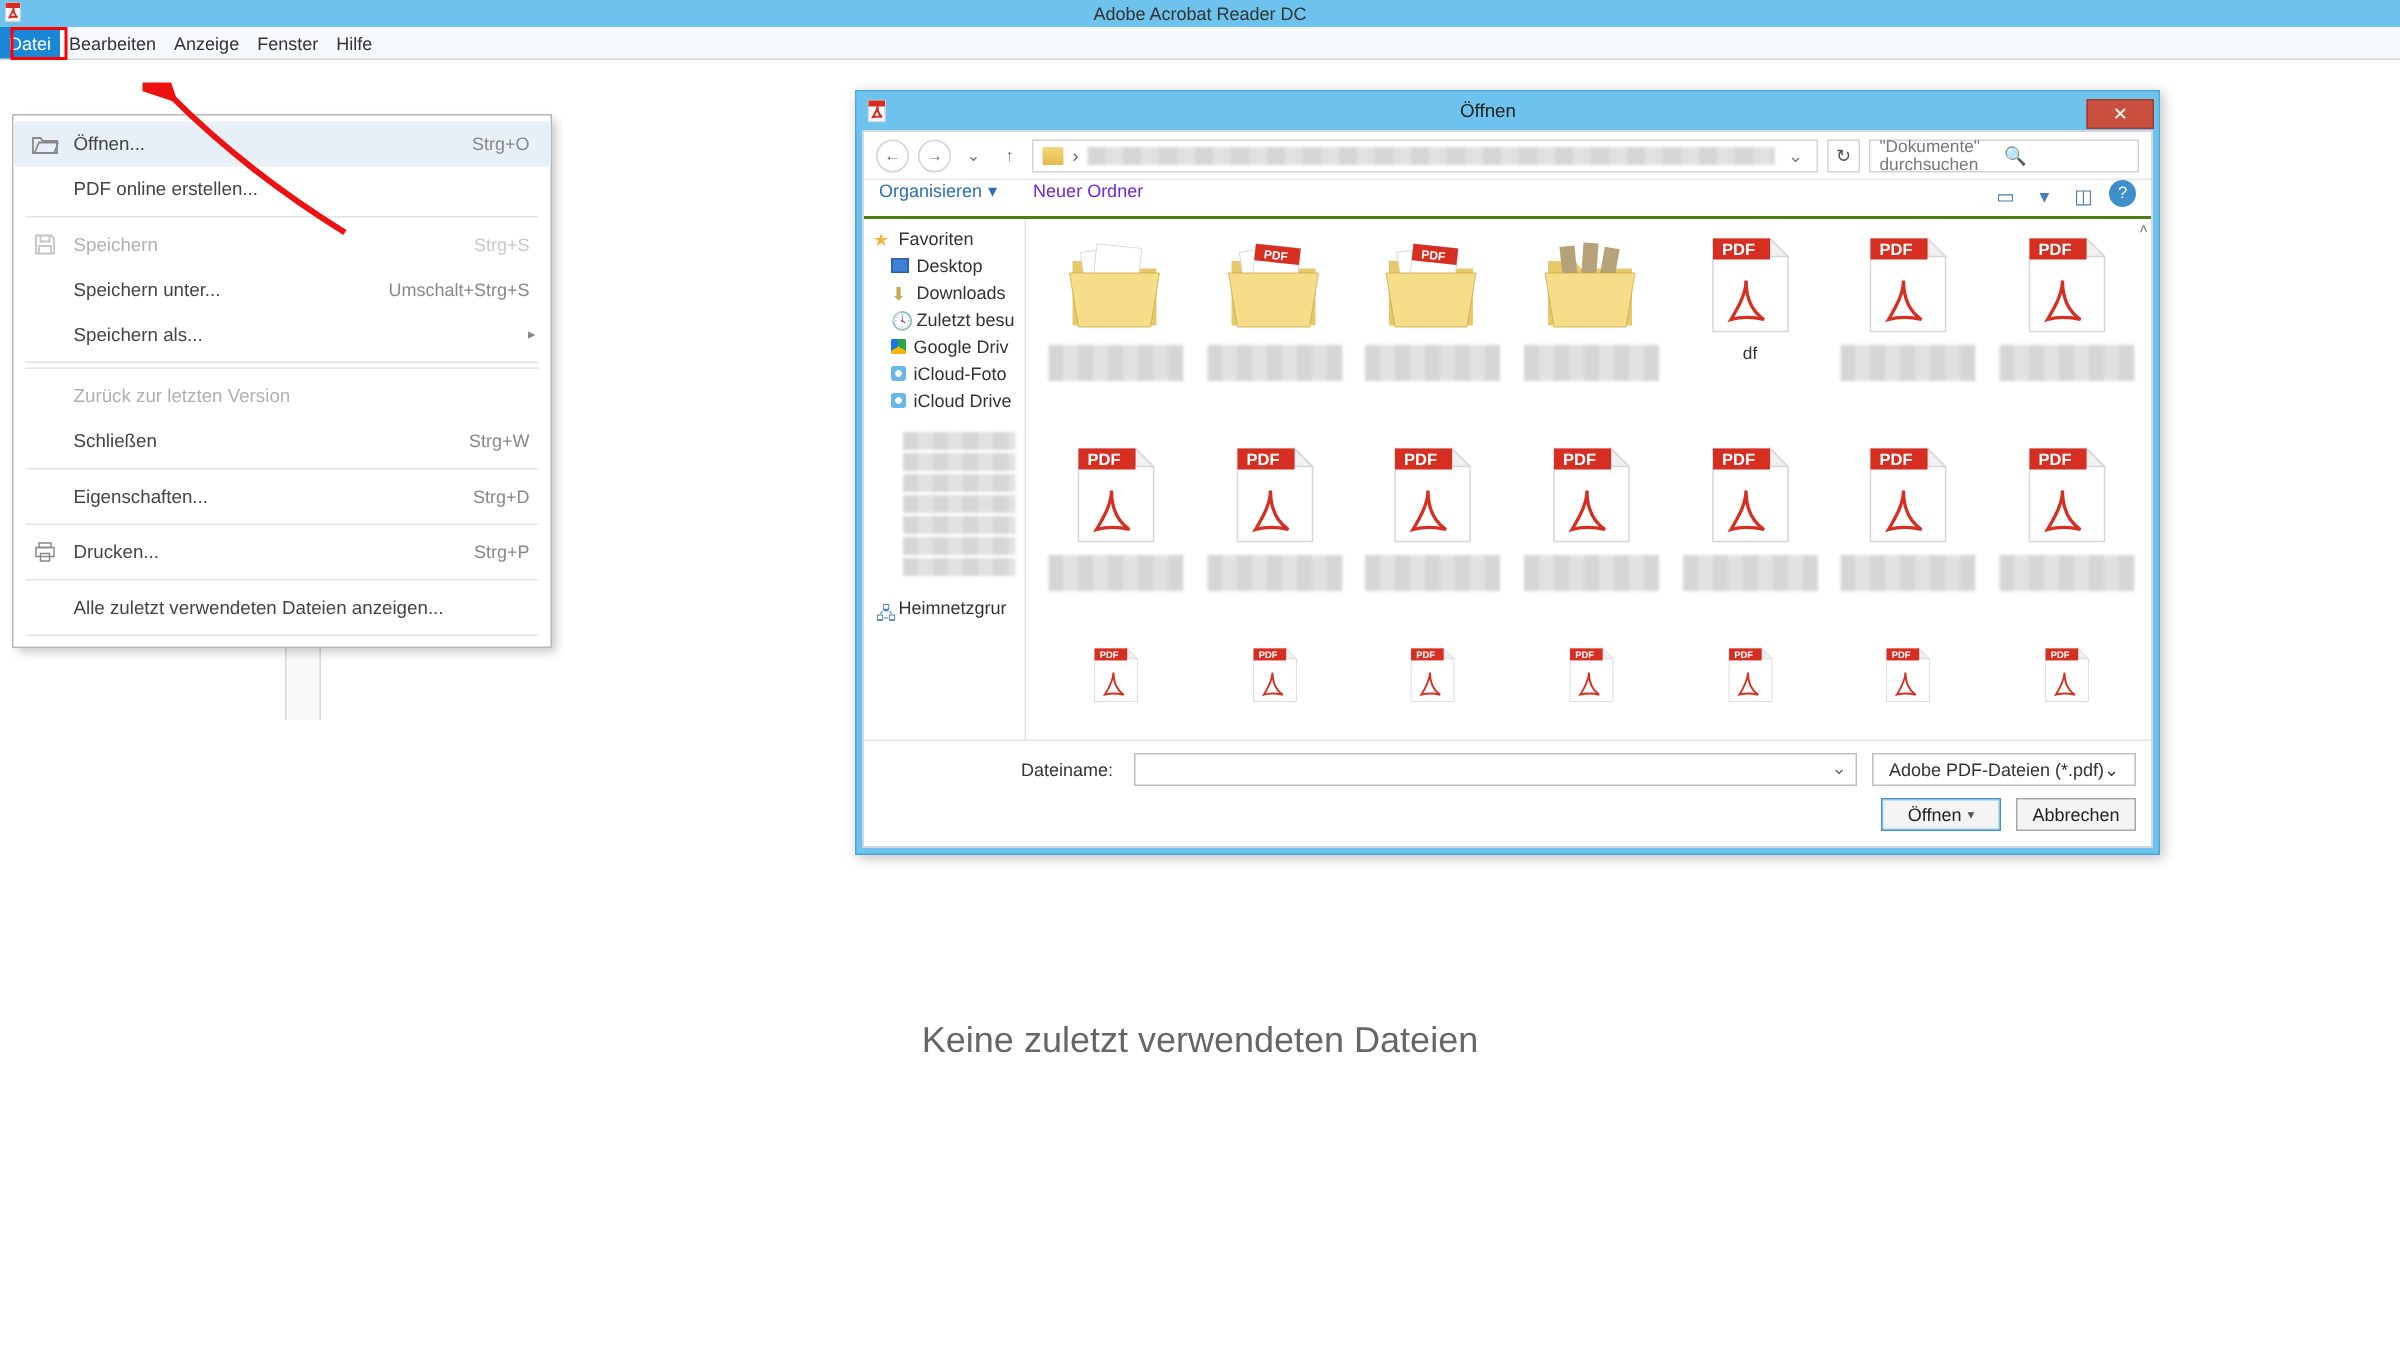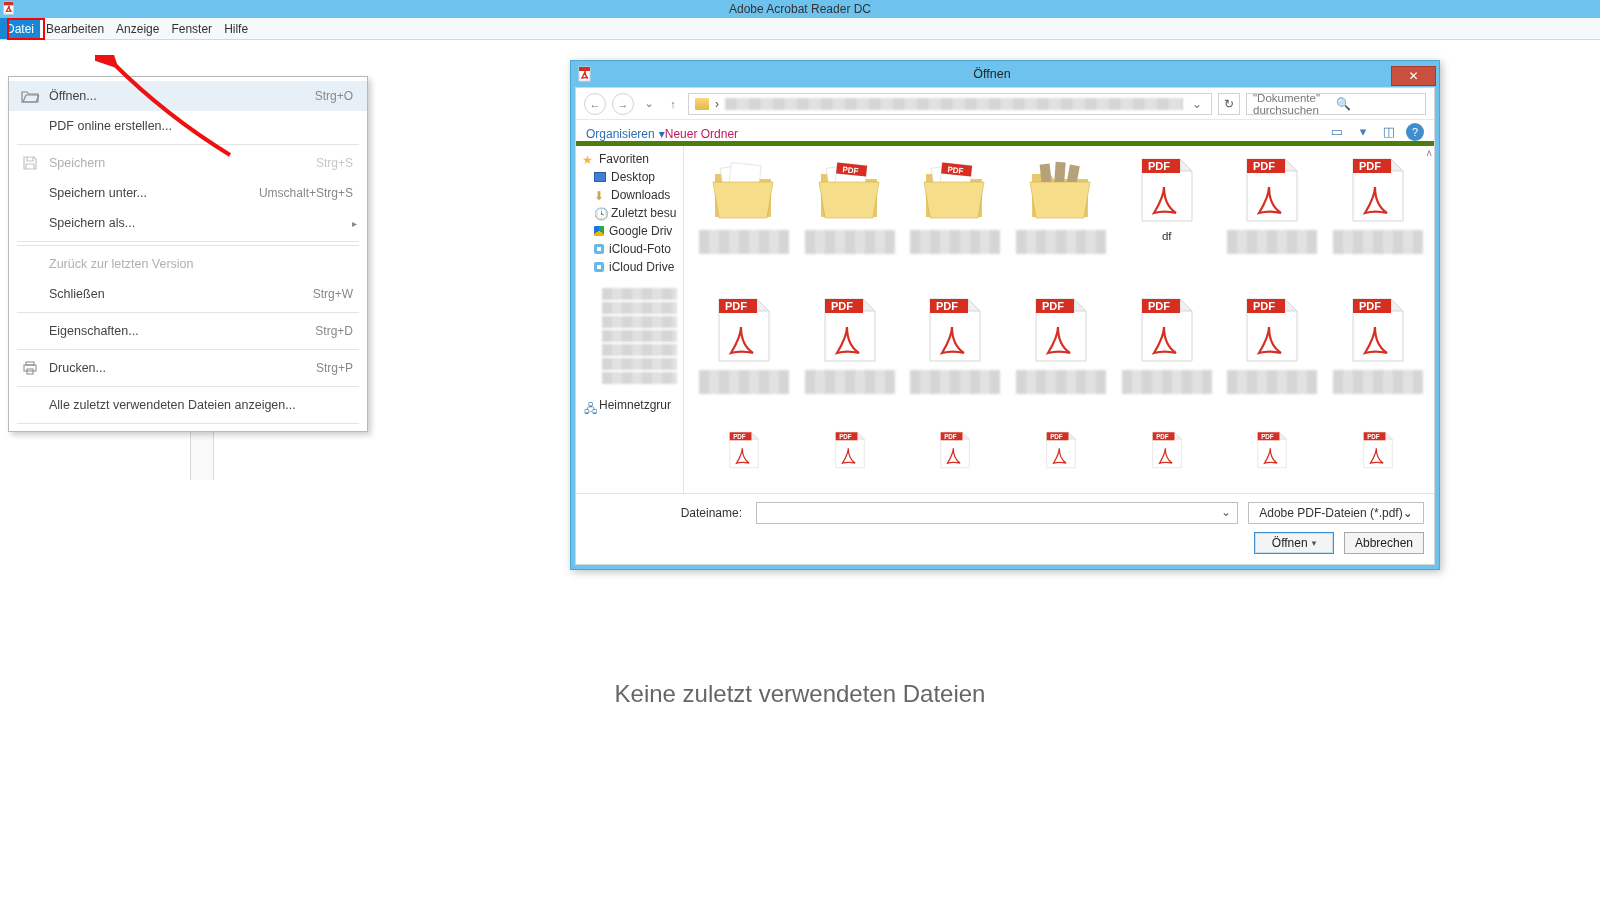--- a/index.html
+++ b/index.html
@@ -53,23 +53,23 @@
 .breadcrumb { flex:1; height:22px; border:1px solid #d3d3d3; background:#fff; display:flex; align-items:center; padding:0 6px; gap:6px; font-size:12px; color:#555; overflow:hidden; }
 .bc-folder-icon { width:14px; height:12px; background:linear-gradient(#f6d87a,#e5b94a); border-radius:1px; }
 .bc-blur { flex:1; height:12px; background:repeating-linear-gradient(90deg,#cfcfcf 0 12px,#dcdcdc 12px 24px); filter:blur(1px); opacity:.85; }
 .bc-drop { width:16px; text-align:center; color:#777; }
 .refreshbtn { width:22px; height:22px; border:1px solid #d3d3d3; background:#fff; display:flex; align-items:center; justify-content:center; font-size:12px; color:#555; }
 .searchbox { width:180px; height:22px; border:1px solid #d3d3d3; background:#fff; display:flex; align-items:center; padding:0 6px; font-size:11.5px; color:#777; }
 .searchbox span { flex:1; }
 .searchbox .mag { font-size:12px; color:#666; }
 
 
-.toolrow { height:26px; display:flex; align-items:flex-end; padding:0 10px; border-bottom:5px solid #4d7c0f; font-size:12px; color:#333; }
+.toolrow { height:26px; display:flex; align-items:flex-start; padding:0 10px; border-bottom:2px solid #4d7c0f; font-size:12px; color:#333; }
 .toolrow .org { color:#2a6fb5; display:flex; align-items:center; gap:4px; }
-.toolrow .newf { color:#be185d; }
+.toolrow .newf { margin-left:24px; color:#6d28d9; }
 .toolrow .spacer { flex:1; }
 .toolrow .tbtn { width:22px; height:20px; border:1px solid transparent; display:flex; align-items:center; justify-content:center; color:#4a7fb5; font-size:13px; margin-left:4px; }
 .toolrow .help { width:18px; height:18px; border-radius:9px; background:#3f8fcf; color:#fff; font-size:11px; display:flex; align-items:center; justify-content:center; margin-left:6px; }
 
 
 .split { flex:1; display:flex; min-height:0; }
 .tree { width:108px; border-right:1px solid #e4e4e4; padding:4px 0; font-size:12px; color:#333; overflow:hidden; }
 .tree-head { display:flex; align-items:center; gap:5px; padding:2px 6px; }
 .tree-item { display:flex; align-items:center; gap:5px; padding:2px 6px 2px 18px; white-space:nowrap; overflow:hidden; }
 .ti-star   { width:12px; height:12px; color:#f4b63f; }

